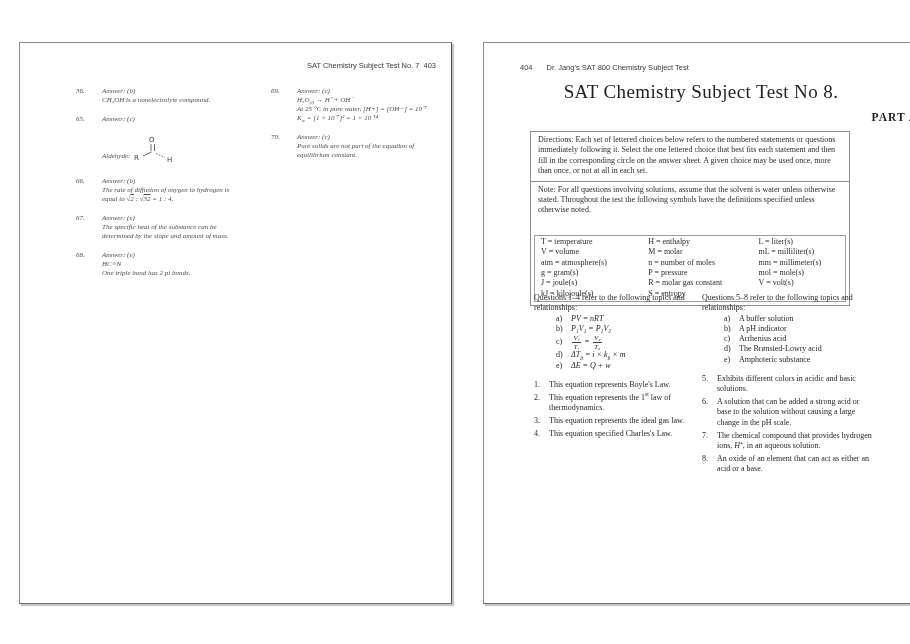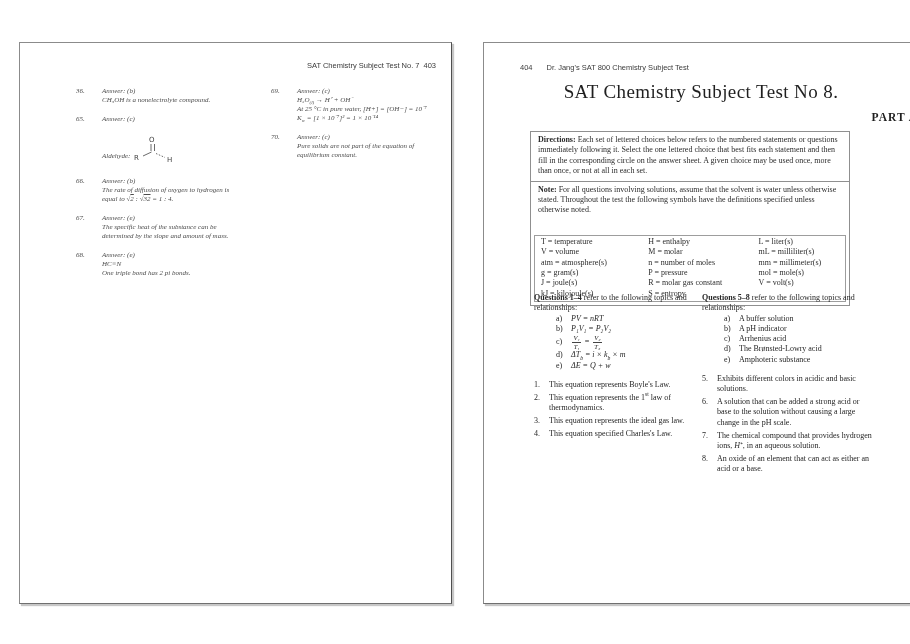--- a/index.html
+++ b/index.html
@@ -48,21 +48,21 @@
   .opt-label{width:15px;flex:none}
   .opt-body{flex:1}
   .q-items{margin-top:9px}
   .q-item{display:flex;margin-bottom:2.5px}
   .q-num{width:15px;flex:none}
   .q-text{flex:1}
 
   
   sub,sup{font-size:.7em;line-height:0}
   .it{font-style:italic}
-  .bd{font-weight:bold}
+  .bd{font-weight:normal}
   .ov{text-decoration:overline}
   .frac{display:inline-flex;flex-direction:column;text-align:center;vertical-align:middle;
         line-height:1.15;font-size:.82em;margin:0 1px}
   .fnum{border-bottom:.8px solid #444;padding:0 1.5px}
   .fden{padding:0 1.5px}
 </style>
 </head>
 <body>
 
 <div class="page page-left">

